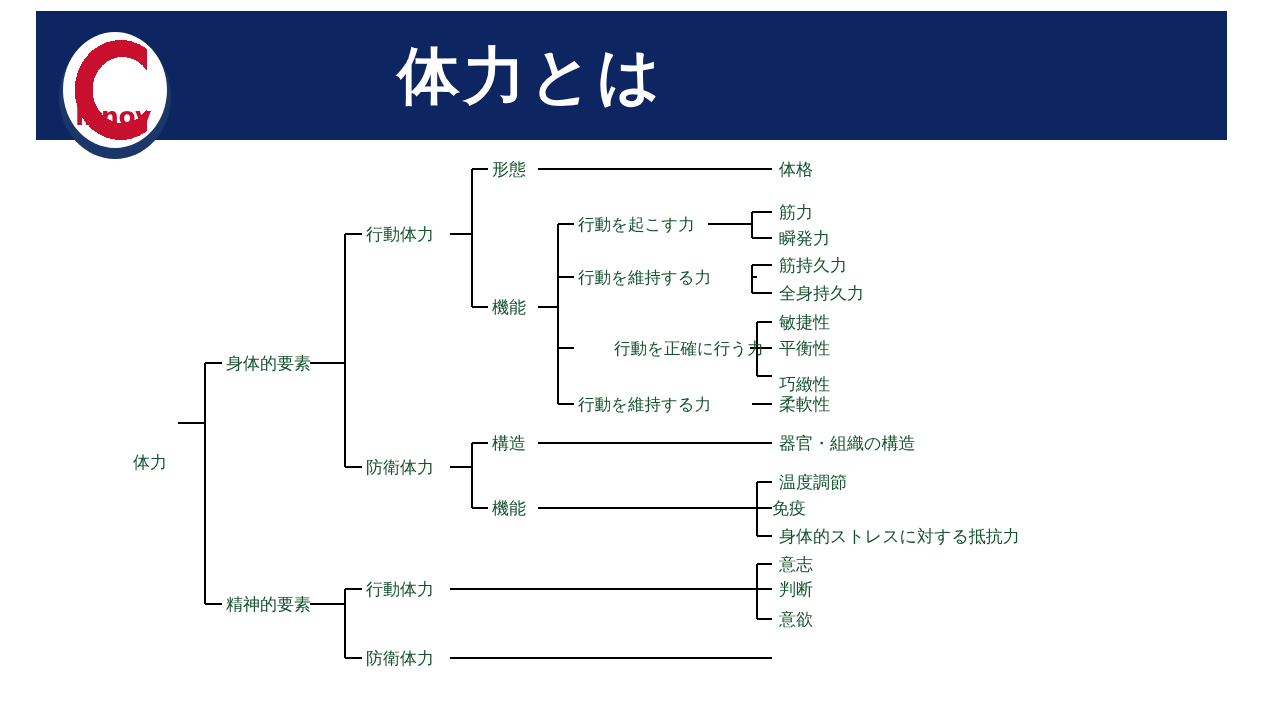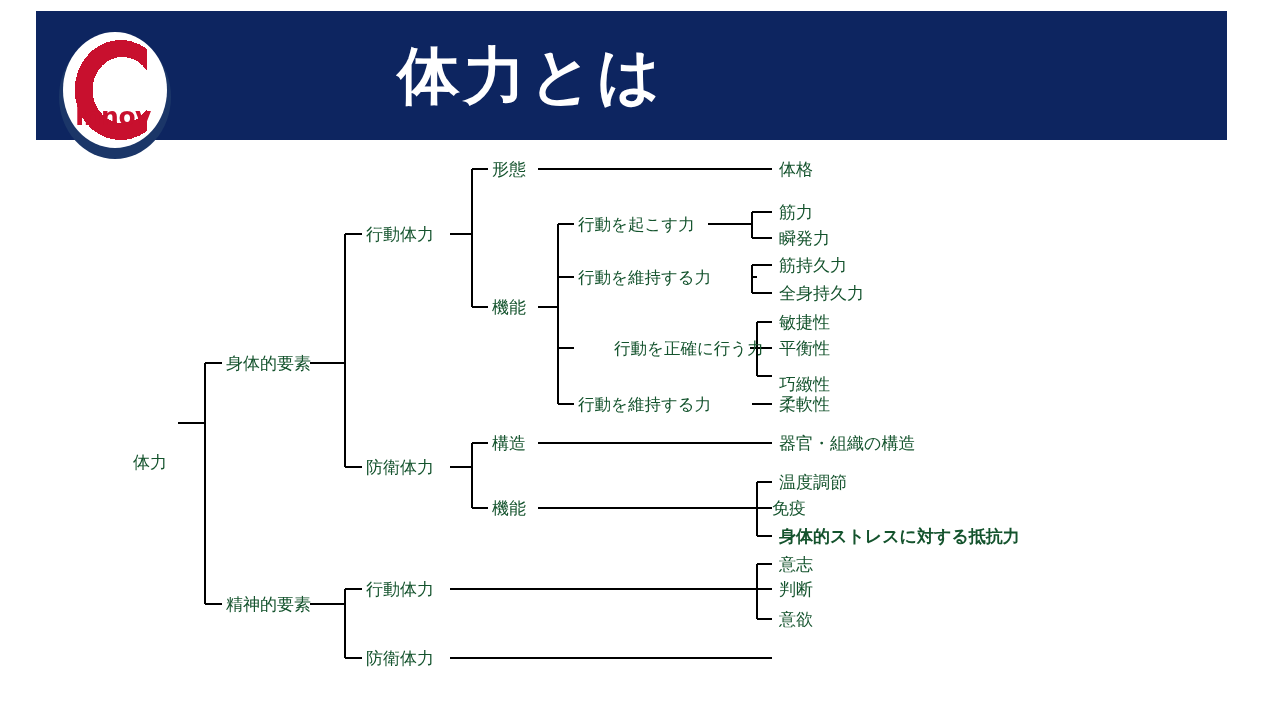--- a/index.html
+++ b/index.html
@@ -214,18 +214,18 @@
   <div class="node-label" style="left:779px; top:230px;">瞬発力</div>
   <div class="node-label" style="left:779px; top:257px;">筋持久力</div>
   <div class="node-label" style="left:779px; top:285px;">全身持久力</div>
   <div class="node-label" style="left:779px; top:314px;">敏捷性</div>
   <div class="node-label" style="left:779px; top:340px;">平衡性</div>
   <div class="node-label" style="left:779px; top:376px;">巧緻性</div>
   <div class="node-label" style="left:779px; top:396px;">柔軟性</div>
   <div class="node-label" style="left:779px; top:435px;">器官・組織の構造</div>
   <div class="node-label" style="left:779px; top:474px;">温度調節</div>
   <div class="node-label" style="left:772px; top:500px;text-align:center;">免疫</div>
-  <div class="node-label" style="left:779px; top:528px;font-weight:bold;">身体的ストレスに対する抵抗力</div>
+  <div class="node-label" style="left:779px; top:528px;">身体的ストレスに対する抵抗力</div>
   <div class="node-label" style="left:779px; top:556px;">意志</div>
   <div class="node-label" style="left:779px; top:581px;">判断</div>
   <div class="node-label" style="left:779px; top:611px;">意欲</div>
 
 </div>
 
 </body></html>

